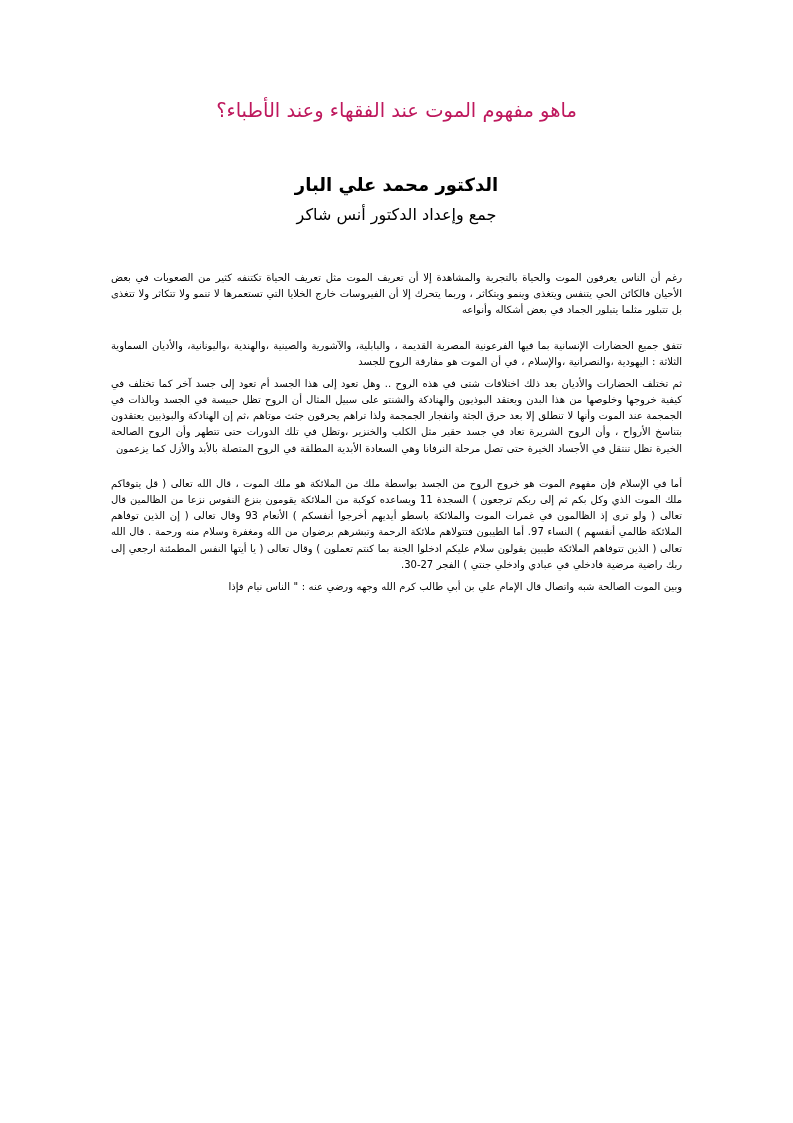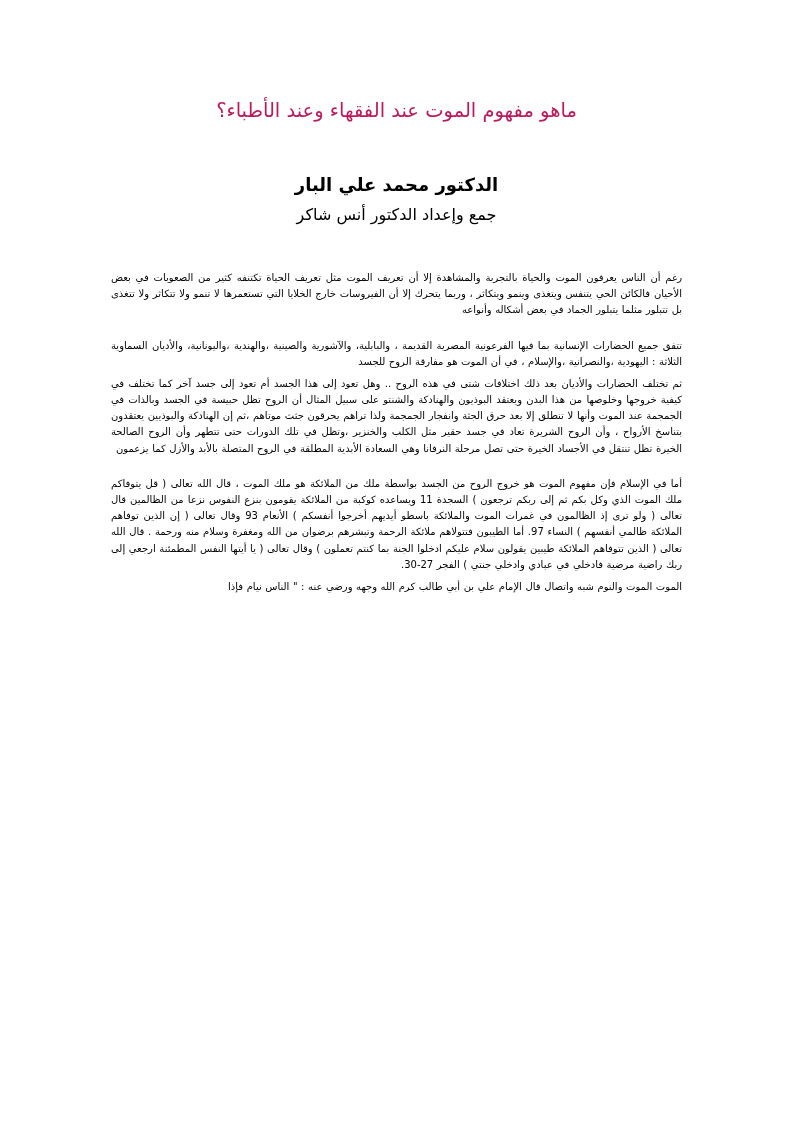--- a/index.html
+++ b/index.html
@@ -93,16 +93,16 @@
 
 
     <p class="body-par tight">تتفق جميع الحضارات الإنسانية بما فيها الفرعونية المصرية القديمة ، والبابلية، والآشورية والصينية ،والهندية ،واليونانية، والأديان السماوية الثلاثة : اليهودية ،والنصرانية ،والإسلام ، في أن الموت هو مفارقة الروح للجسد</p>
 
     <p class="body-par">ثم تختلف الحضارات والأديان بعد ذلك اختلافات شتى في هذه الروح .. وهل تعود إلى هذا الجسد أم تعود إلى جسد آخر كما تختلف في كيفية خروجها وخلوصها من هذا البدن ويعتقد البوذيون والهنادكة والشنتو على سبيل المثال أن الروح تظل حبيسة في الجسد وبالذات في الجمجمة عند الموت وأنها لا تنطلق إلا بعد حرق الجثة وانفجار الجمجمة ولذا تراهم يحرقون جثث موتاهم ،ثم إن الهنادكة والبوذيين يعتقدون بتناسخ الأرواح ، وأن الروح الشريرة تعاد في جسد حقير مثل الكلب والخنزير ،وتظل في تلك الدورات حتى تتطهر وأن الروح الصالحة الخيرة تظل تنتقل في الأجساد الخيرة حتى تصل مرحلة النرفانا وهي السعادة الأبدية المطلقة في الروح المتصلة بالأبد والأزل كما يزعمون</p>
 
 
     <p class="body-par tight">أما في الإسلام فإن مفهوم الموت هو خروج الروح من الجسد بواسطة ملك من الملائكة هو ملك الموت ، قال الله تعالى ( قل يتوفاكم ملك الموت الذي وكل بكم ثم إلى ربكم ترجعون ) السجدة 11 ويساعده كوكبة من الملائكة يقومون بنزع النفوس نزعا من الظالمين قال تعالى ( ولو ترى إذ الظالمون في غمرات الموت والملائكة باسطو أيديهم أخرجوا أنفسكم ) الأنعام 93 وقال تعالى ( إن الذين توفاهم الملائكة ظالمي أنفسهم ) النساء 97. أما الطيبون فتتولاهم ملائكة الرحمة وتبشرهم برضوان من الله ومغفرة وسلام منه ورحمة . قال الله تعالى ( الذين تتوفاهم الملائكة طيبين يقولون سلام عليكم ادخلوا الجنة بما كنتم تعملون ) وقال تعالى ( يا أيتها النفس المطمئنة ارجعي إلى ربك راضية مرضية فادخلي في عبادي وادخلي جنتي ) الفجر 27-30.</p>
 
 
-    <p class="body-par">الموت الموت والنوم شبه واتصال قال الإمام علي بن أبي طالب كرم الله وجهه ورضي عنه : " الناس نيام فإذا</p>
+    <p class="body-par">وبين الموت الصالحة شبه واتصال قال الإمام علي بن أبي طالب كرم الله وجهه ورضي عنه : " الناس نيام فإذا</p>
 
   </div>
 </div>
 
 </body></html>

